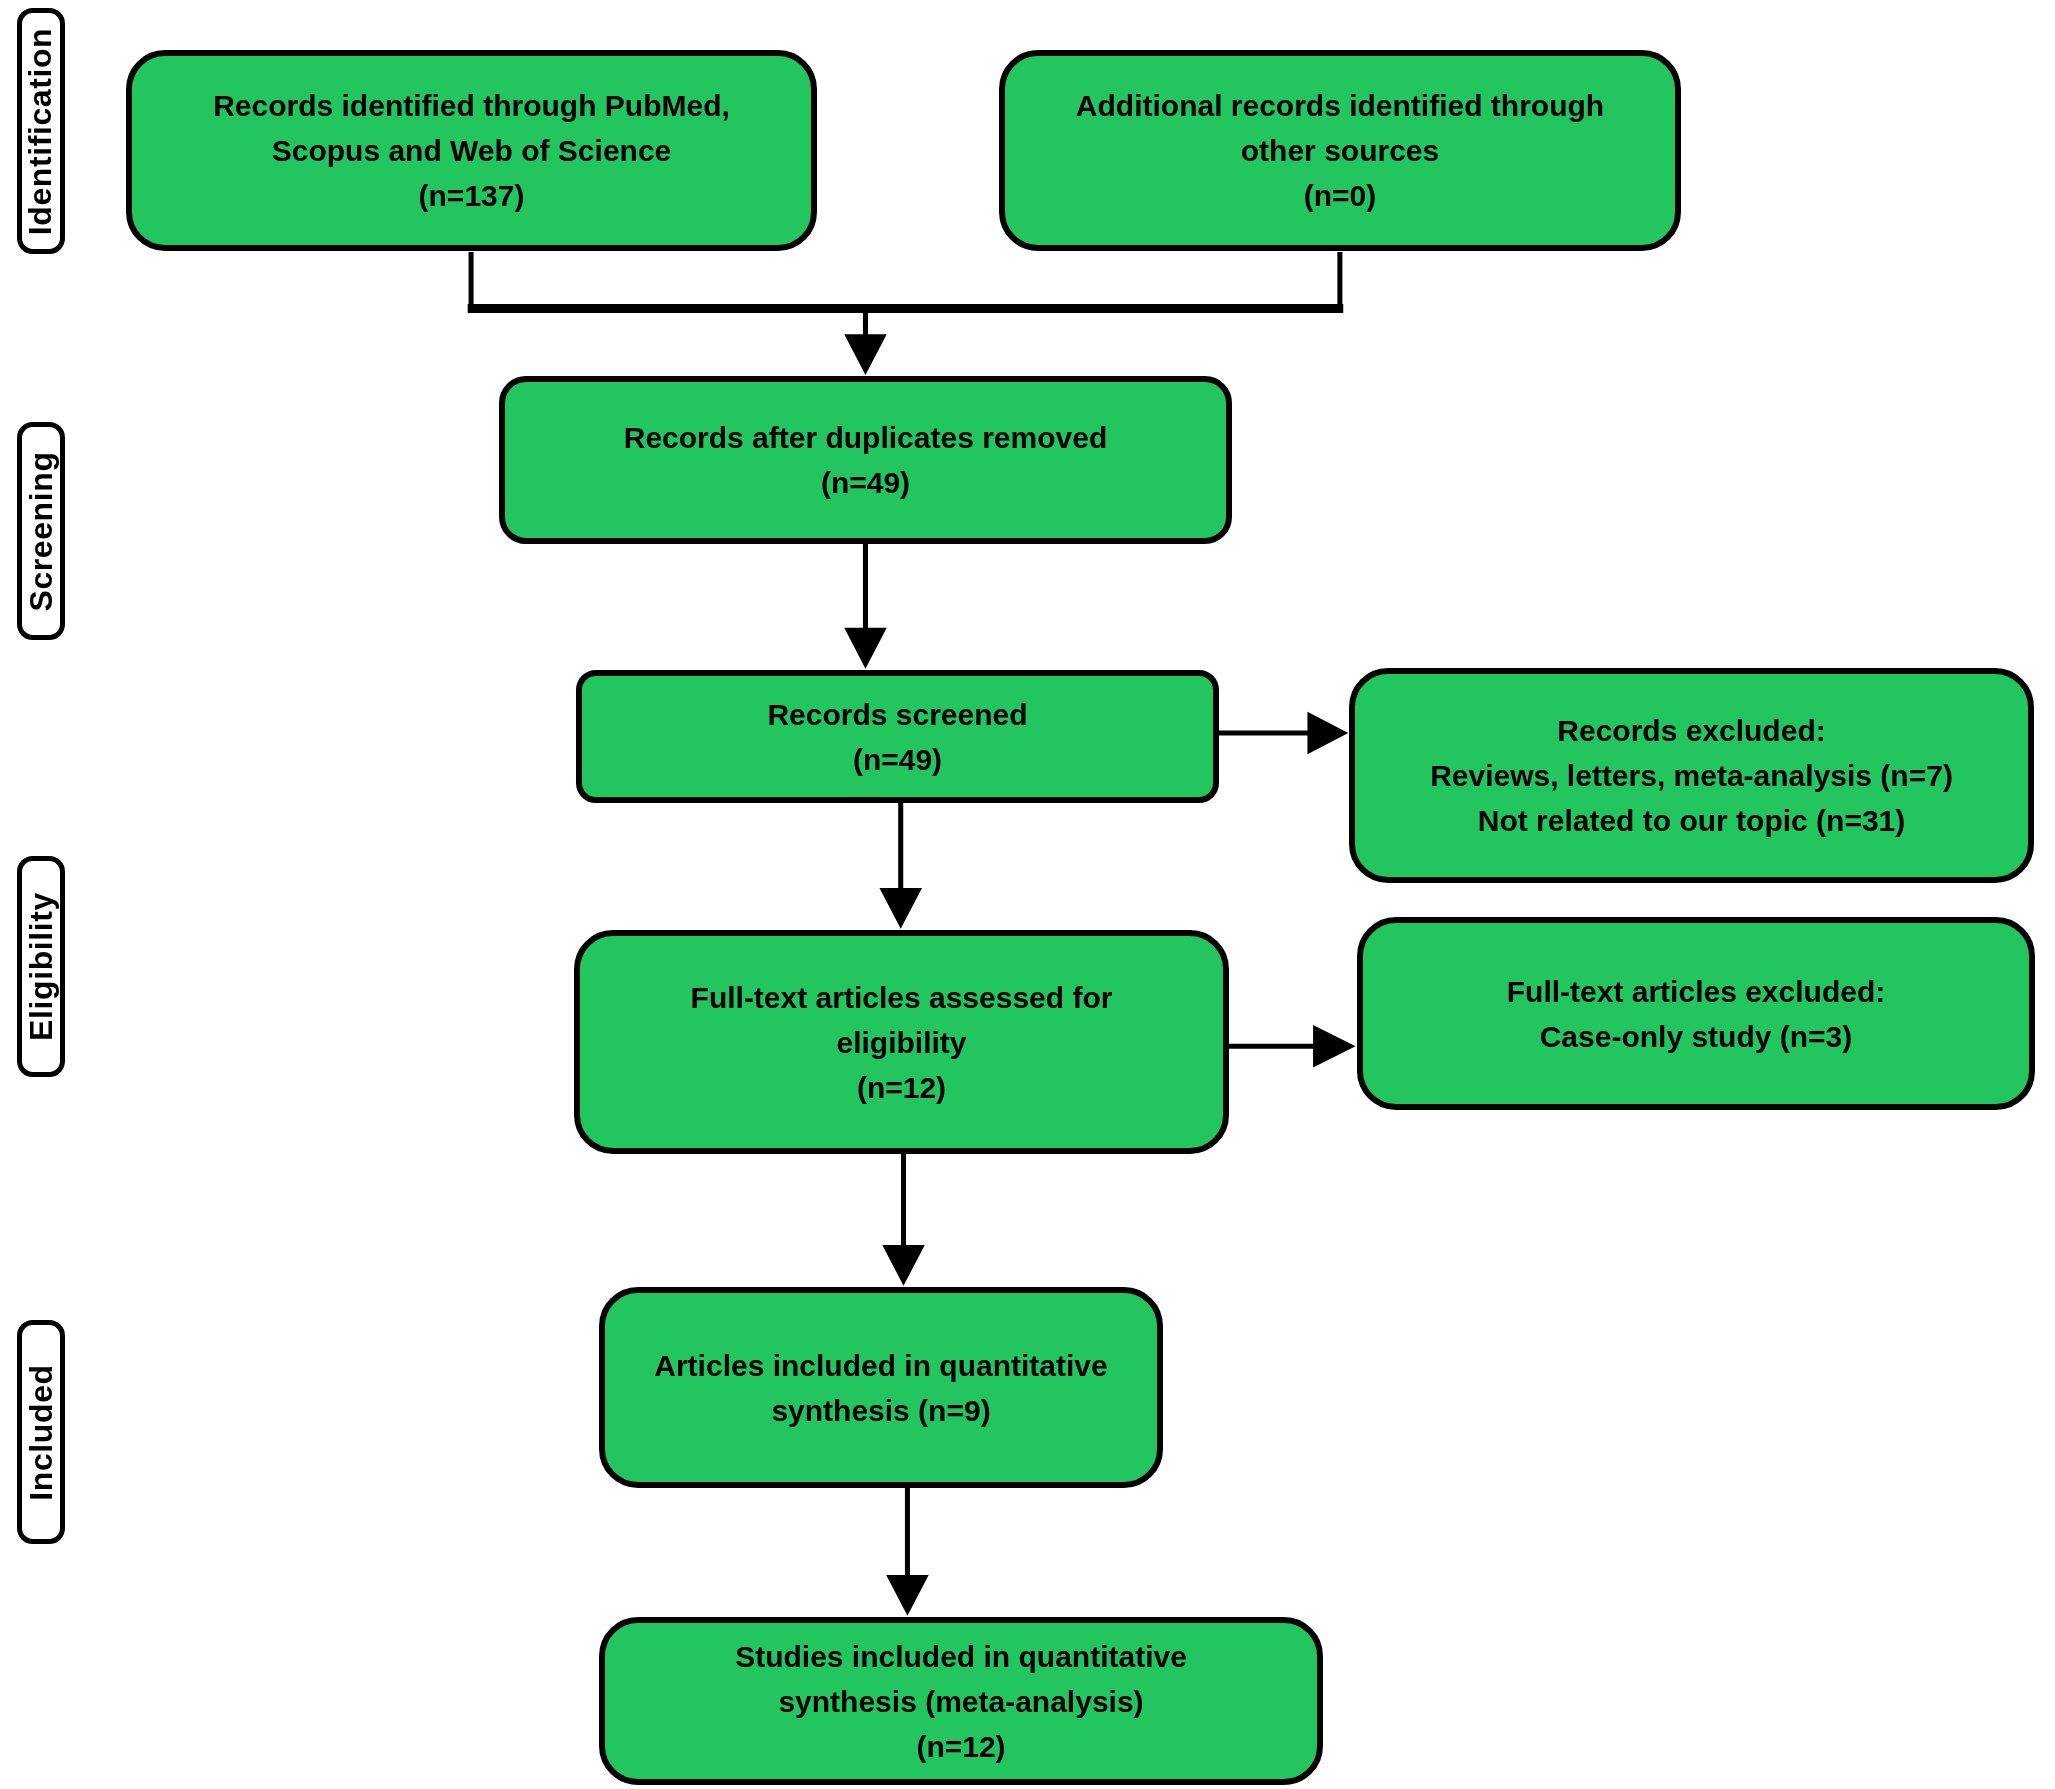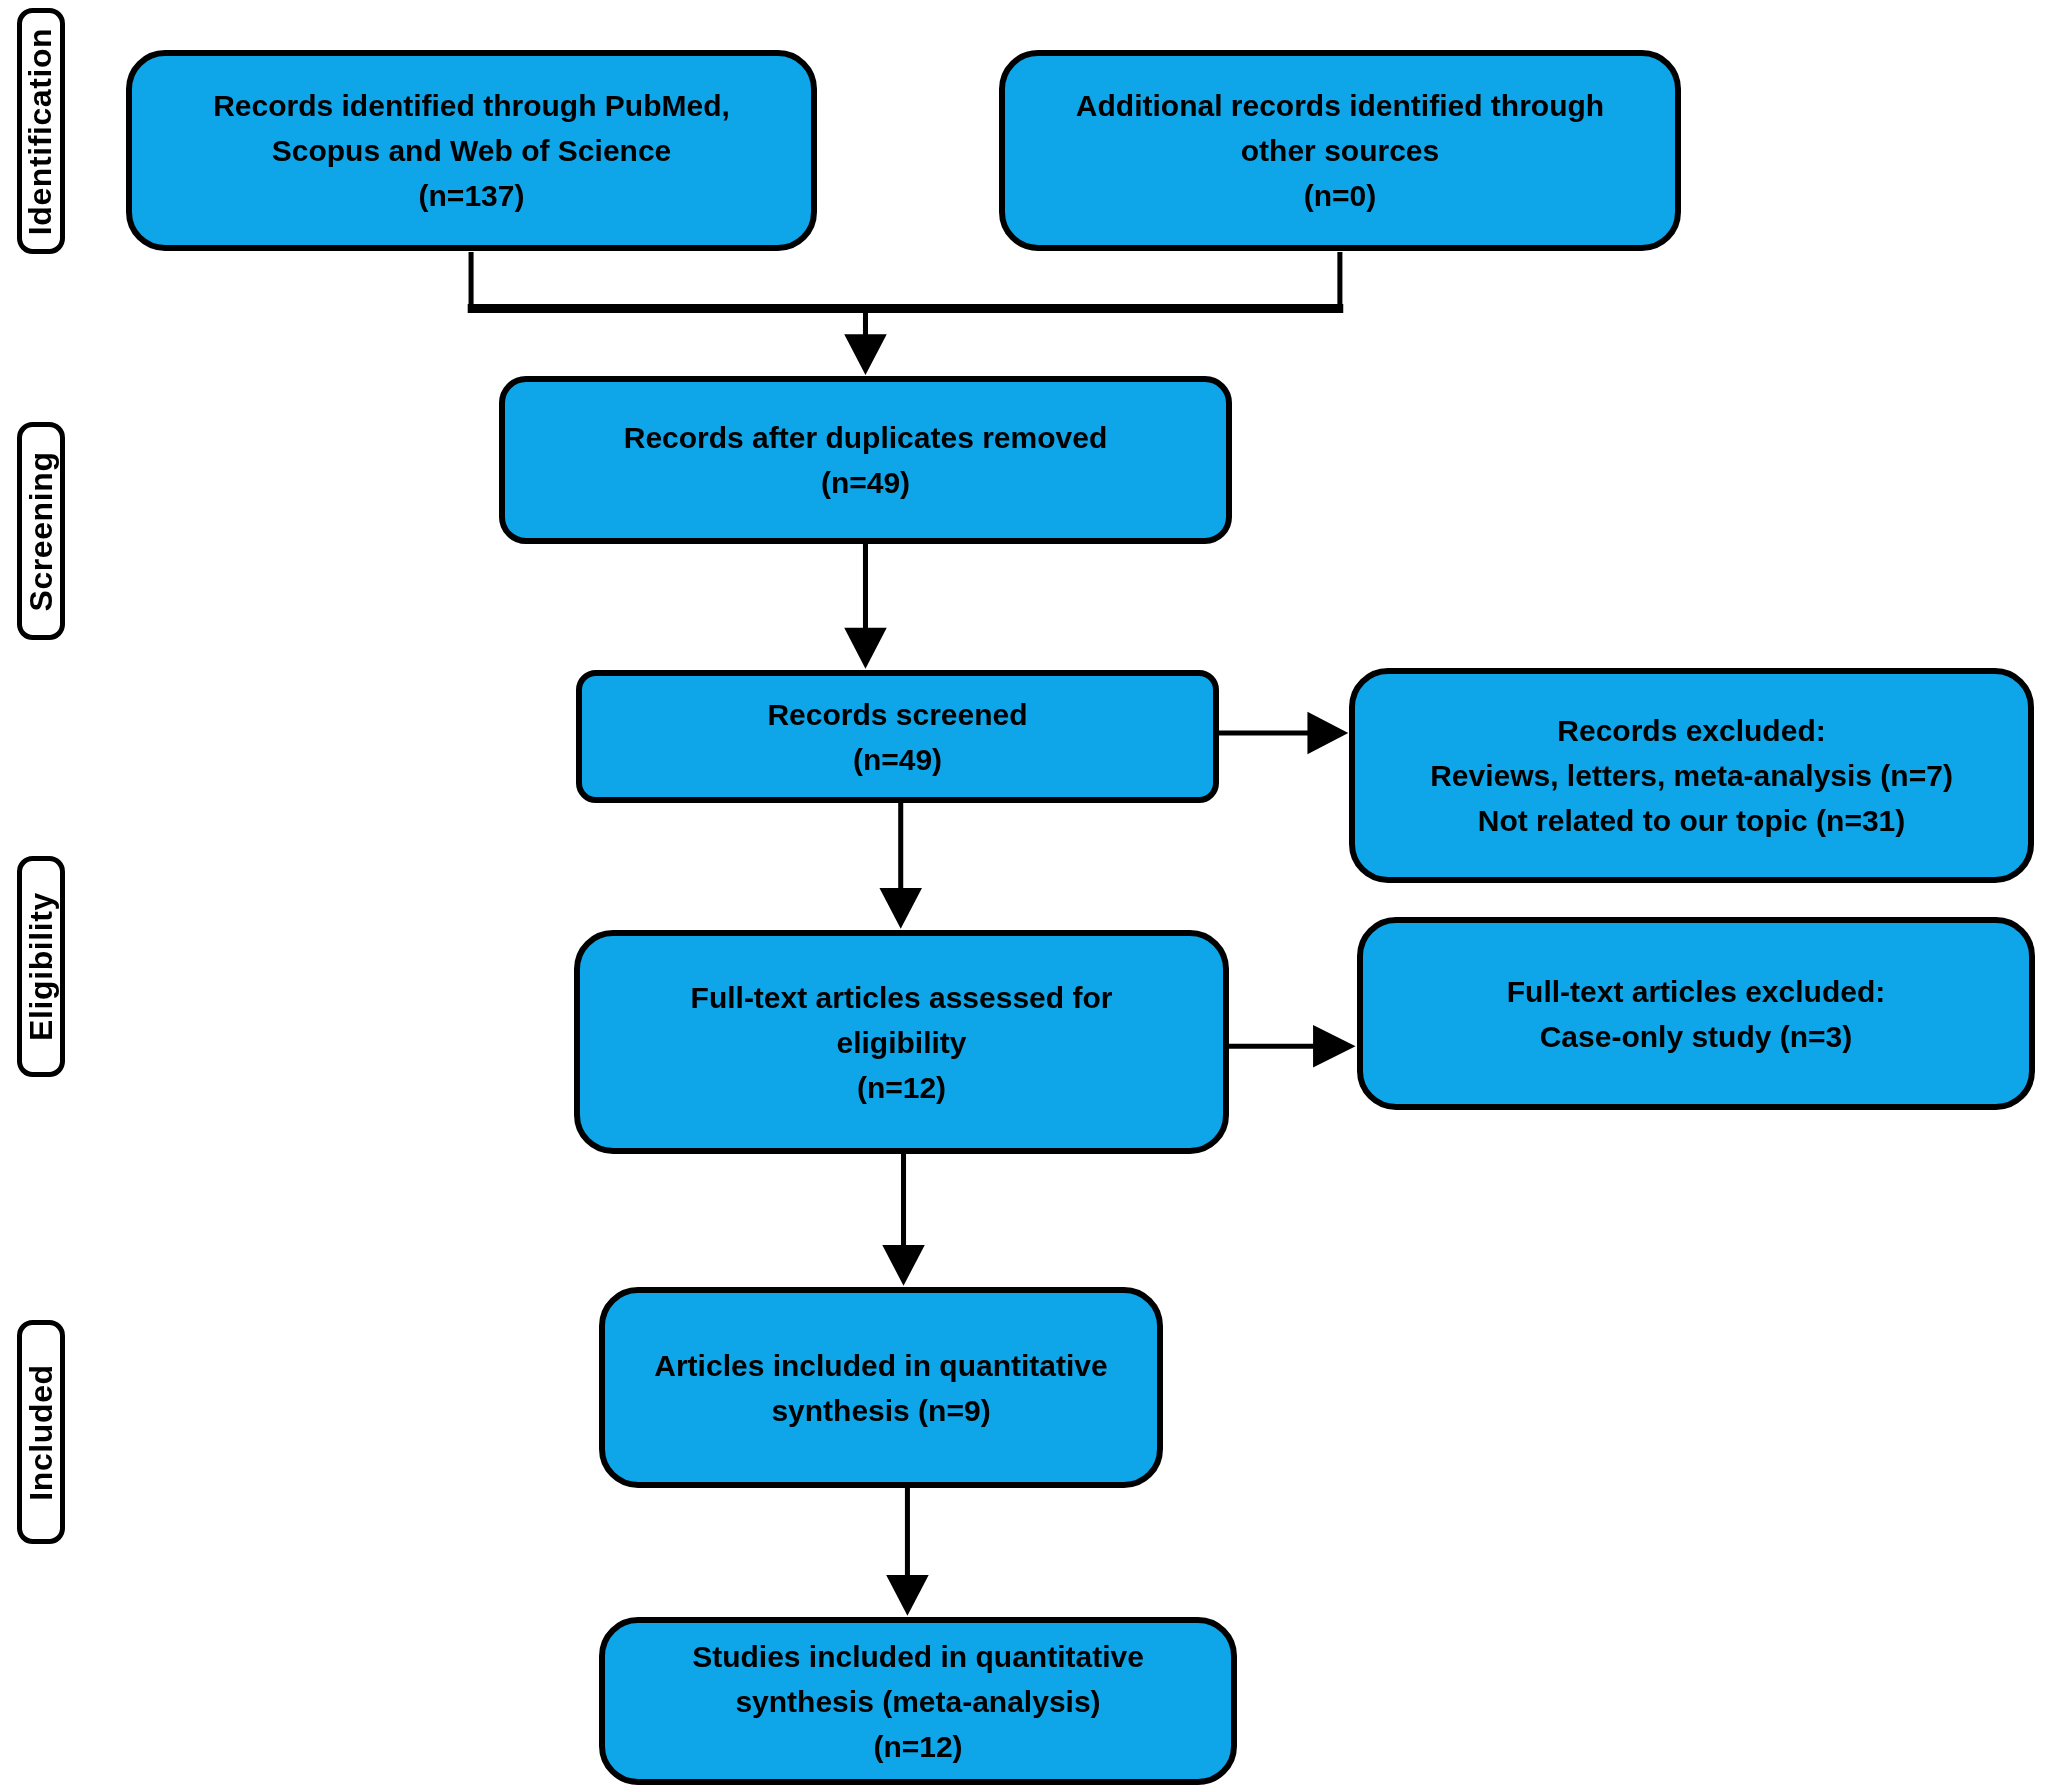--- a/index.html
+++ b/index.html
@@ -35,21 +35,21 @@
   #stage-identification { top: 8.4px;   height: 246px; }
   #stage-screening      { top: 422px;  height: 218px; }
   #stage-eligibility    { top: 856px; height: 221px; }
   #stage-included       { top: 1320px; height: 224px; }
 
   
   .flow-box {
     position: absolute;
     border: 6.2px solid #000000;
     border-radius: 39px;
-    background: #0ea5e9;
+    background: #22c55e;
     display: flex;
     flex-direction: column;
     align-items: center;
     justify-content: center;
     box-sizing: border-box;
     text-align: center;
   }
   .flow-box .tline {
     font-size: 30px;
     font-weight: 700;
@@ -57,21 +57,21 @@
     white-space: nowrap;
   }
   #box-records-identified     { left: 126px;  top: 50px;   width: 691px; height: 201px; }
   #box-additional-records     { left: 999px; top: 50px;   width: 682px; height: 201px; }
   #box-after-duplicates       { left: 499px;  top: 376px;  width: 733px; height: 168px; border-radius: 27px; }
   #box-records-screened       { left: 576px; top: 670px; width: 643px; height: 133px; border-radius: 20px; }
   #box-records-excluded       { left: 1349px; top: 668px; width: 685px; height: 215px; }
   #box-fulltext-assessed      { left: 574px; top: 930px; width: 655px; height: 224px; }
   #box-fulltext-excluded      { left: 1357px; top: 917px; width: 678px; height: 193px; }
   #box-quantitative-synthesis { left: 599px; top: 1287px; width: 564px; height: 201px; }
-  #box-meta-analysis          { left: 599px; top: 1617px; width: 638px; height: 168px; }
+  #box-meta-analysis          { left: 599px; top: 1617px; width: 724px; height: 168px; }
 
   
   #connectors {
     position: absolute;
     left: 0; top: 0;
     width: 2056px;
     height: 1790px;
     pointer-events: none;
   }
   #connectors .shaft { stroke: #000000; stroke-width: 9; fill: none; }

